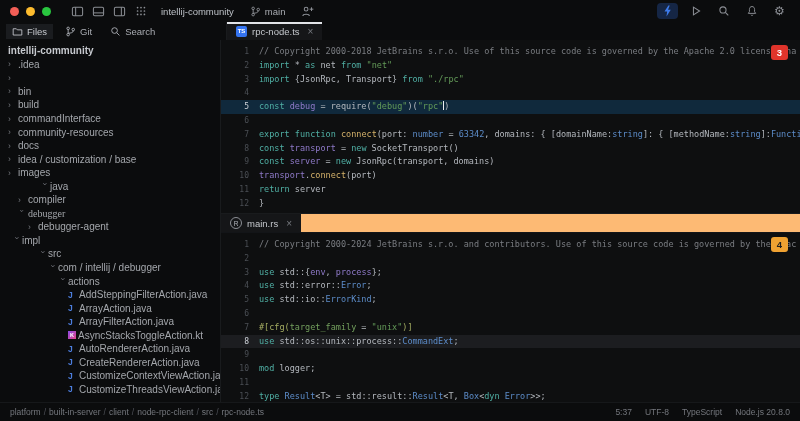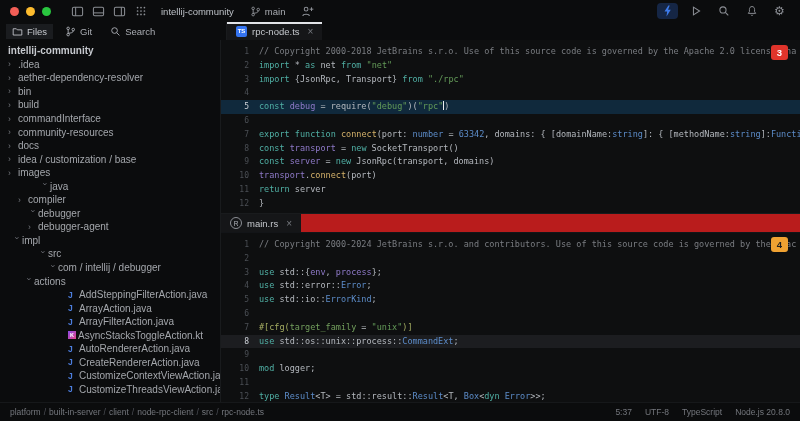--- a/index.html
+++ b/index.html
@@ -40,21 +40,21 @@
   .sidebar{width:220px;flex:0 0 auto;border-right:1px solid #191b1d;background:#0b0c0d;padding-top:4px;overflow:hidden;}
   .tree-row{height:13.55px;display:flex;align-items:center;font-size:10px;color:#a4a7ac;white-space:nowrap;overflow:hidden;}
   .tree-row.root{font-weight:bold;color:#c6c9ce;padding-left:8px;}
   .chev{display:inline-block;width:10px;flex:0 0 10px;font-size:8.5px;color:#76797f;text-align:left;transform-origin:40% 55%;}
   .chev.exp{transform:rotate(90deg);}
   .fic{width:11px;flex:0 0 11px;display:flex;align-items:center;font-weight:bold;}
   .fic.java{color:#4d7fe0;font-size:8.5px;}
 
   .editors{flex:1;display:flex;flex-direction:column;background:#0e0f10;min-width:0;}
   .pane-top{height:173px;flex:0 0 auto;}
-  .pane2tabs{height:18px;flex:0 0 auto;display:flex;align-items:stretch;background:#b91c1c;
+  .pane2tabs{height:18px;flex:0 0 auto;display:flex;align-items:stretch;background:#fdba74;
              border-top:1px solid #191b1d;border-bottom:1px solid #131518;}
   .pane-bottom{flex:1;}
   .code{font-family:"DejaVu Sans Mono",monospace;font-size:8.5px;padding-top:5px;overflow:hidden;white-space:nowrap;}
   .cl{height:13.8px;line-height:13.8px;display:flex;}
   .ln{flex:0 0 28px;text-align:right;padding-right:10px;color:#4b4f55;font-size:8px;}
   .cl.active-ts{background:#10293c;}
   .cl.active-rs{background:#1c1d20;}
   .cl.active-ts .ln,.cl.active-rs .ln{color:#cdd1d7;}
   .ct{flex:1;overflow:hidden;}
   .t-cmt{color:#7a7d82}.t-kw{color:#50b0a5}.t-str{color:#639a58}.t-num{color:#5c8cc9}
@@ -201,21 +201,20 @@
   <div class="main">
     <aside class="sidebar">
       <div class="tree-row root">intellij-community</div>
       <div id="tree">
           <div class="tree-row" style="padding-left: 8px;">
             <span class="chev">›</span>
             <span>.idea</span>
           </div>
           <div class="tree-row" style="padding-left: 8px;">
             <span class="chev">›</span>
-            <span>aether-dependency-resolver</span>
           </div>
           <div class="tree-row" style="padding-left: 8px;">
             <span class="chev">›</span>
             <span>bin</span>
           </div>
           <div class="tree-row" style="padding-left: 8px;">
             <span class="chev">›</span>
             <span>build</span>
           </div>
           <div class="tree-row" style="padding-left: 8px;">
@@ -239,41 +238,41 @@
             <span>images</span>
           </div>
           <div class="tree-row" style="padding-left: 8px; margin-left: 32px;">
             <span class="chev exp">›</span>
             <span>java</span>
           </div>
           <div class="tree-row" style="padding-left: 18px;">
             <span class="chev">›</span>
             <span>compiler</span>
           </div>
+          <div class="tree-row" style="padding-left: 18px; font-family: Liberation Serif, serif;">
+            <span class="chev exp">›</span>
+            <span>debugger</span>
+          </div>
           <div class="tree-row" style="padding-left: 28px;">
-            <span class="chev exp">›</span>
-            <span>debugger</span>
-          </div>
-          <div class="tree-row" style="padding-left: 28px;">
             <span class="chev">›</span>
             <span>debugger-agent</span>
           </div>
           <div class="tree-row" style="padding-left: 12px;">
             <span class="chev exp">›</span>
             <span>impl</span>
           </div>
           <div class="tree-row" style="padding-left: 38px;">
             <span class="chev exp">›</span>
             <span>src</span>
           </div>
           <div class="tree-row" style="padding-left: 48px;">
             <span class="chev exp">›</span>
             <span>com / intellij / debugger</span>
           </div>
-          <div class="tree-row" style="padding-left: 24px;">
+          <div class="tree-row" style="padding-left: 58px;">
             <span class="chev exp">›</span>
             <span>actions</span>
           </div>
           <div class="tree-row" style="padding-left: 68px;">
             <span class="fic java">J</span>
             <span>AddSteppingFilterAction.java</span>
           </div>
           <div class="tree-row" style="padding-left: 68px;">
             <span class="fic java">J</span>
             <span>ArrayAction.java</span>

